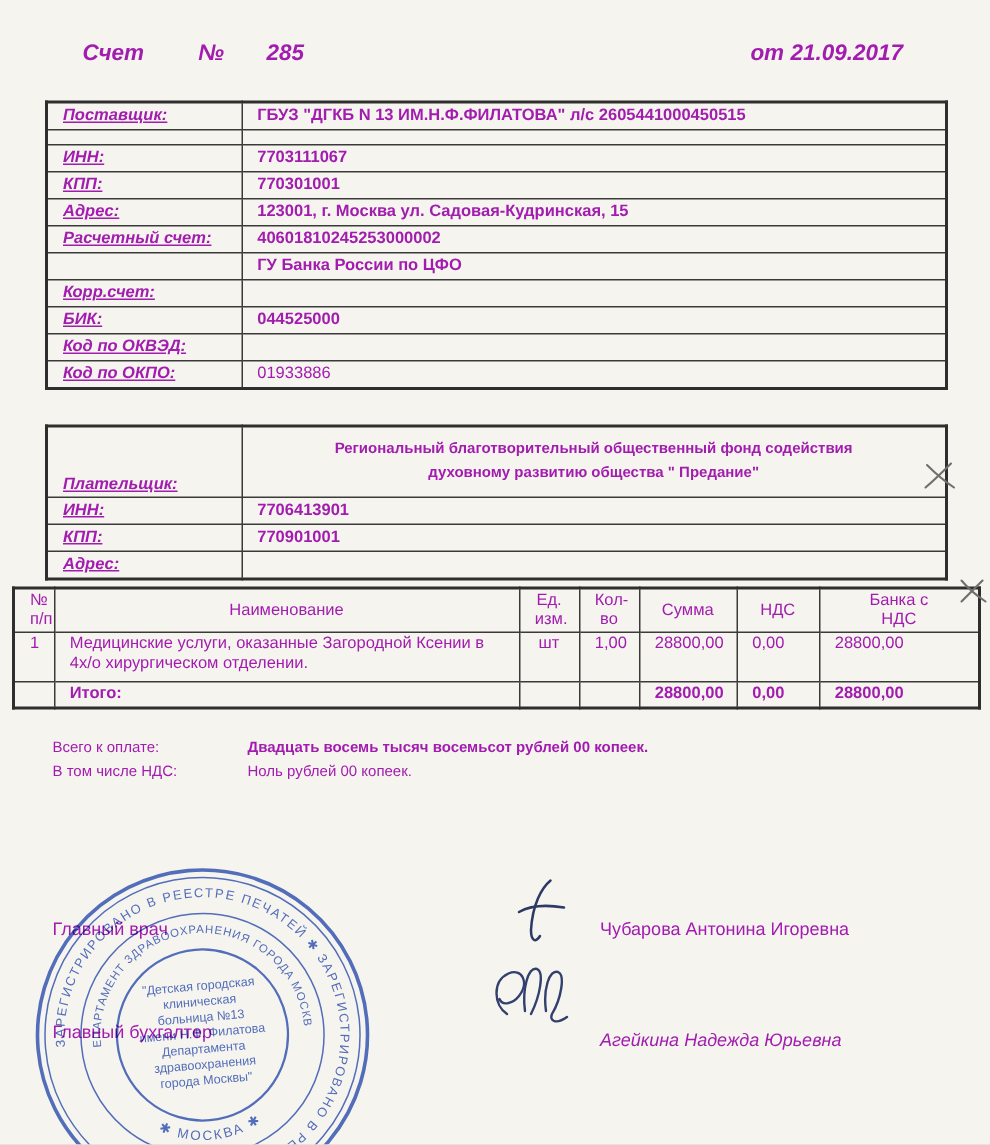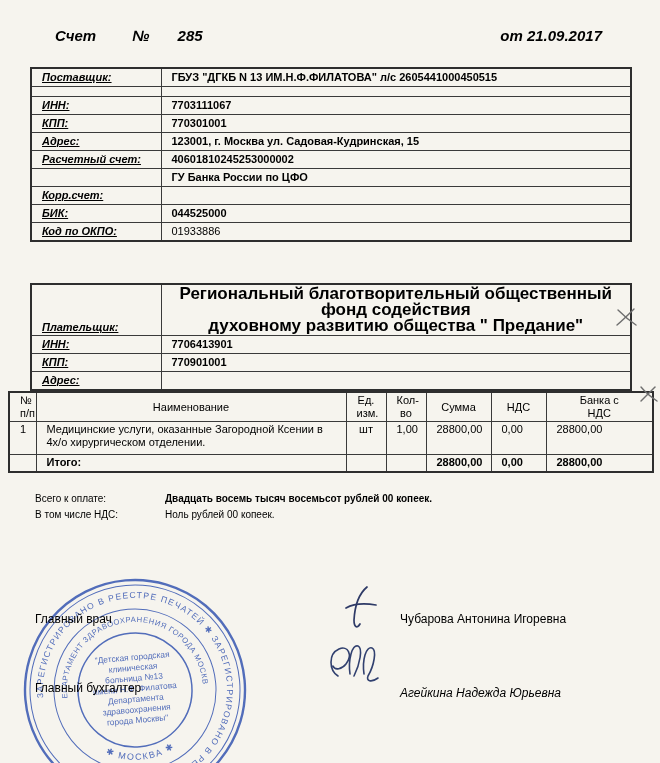--- a/index.html
+++ b/index.html
@@ -1,19 +1,19 @@
 <!DOCTYPE html>
 <html><head>
 <meta charset="utf-8">
 <style>
   html,body { margin:0; padding:0; background:#d8d6d0; }
   .page {
     position:relative; width:660px; height:763px; margin:0 auto;
     background:#f6f4ee; overflow:hidden;
-    font-family:"Liberation Sans", sans-serif; color:#000000;
+    font-family:"Liberation Sans", sans-serif; color:#a21caf;
   }
   
   .hdr { position:absolute; top:27px; left:55px; right:58px;
          display:flex; justify-content:space-between;
          font-size:15px; font-weight:bold; font-style:italic; }
   .hdr-left span { display:inline-block; }
   .hdr-word { margin-right:32px; }
   .hdr-sign { margin-right:24px; }
 
   
@@ -26,21 +26,21 @@
   .t1 td { height:15px; vertical-align:middle; }
   .t1 tr.empty td { height:7px; }
   td.lbl { font-weight:bold; font-style:italic; text-decoration:underline; }
   .t1 td.val, .t2 td.val { font-weight:bold; }
   .t1 td.reg { font-weight:normal; }
 
   .t2 { position:absolute; left:30px; top:283px; width:600px; }
   .t2 td { height:15px; vertical-align:middle; }
   .t2 .payer-lbl { vertical-align:bottom; height:44px; }
   .t2 .payer-val { font-weight:bold; text-align:center; white-space:normal;
-                   font-size:17px; line-height:16px; vertical-align:middle; }
+                   font-size:10px; line-height:16px; vertical-align:middle; }
 
   .t3 { position:absolute; left:8px; top:391px; width:644px; }
   .t3 th { font-weight:normal; text-align:center; vertical-align:middle; height:26px; }
   .t3 td { vertical-align:top; }
   .t3 .name-cell { white-space:normal; }
   .t3 .c  { text-align:center; }
   .t3 .r  { text-align:left; }
   .t3 tr.item td { height:30px; }
   .t3 tr.itogo td { font-weight:bold; height:14px; }
   .two-line span { display:block; }
@@ -117,20 +117,24 @@
       <td></td>
       <td class="val">ГУ Банка России по ЦФО</td>
     </tr>
     <tr>
       <td class="lbl">Корр.счет:</td>
       <td class="val"></td>
     </tr>
     <tr>
       <td class="lbl">БИК:</td>
       <td class="val">044525000</td>
+    </tr>
+    <tr>
+      <td class="lbl">Код по ОКВЭД:</td>
+      <td class="val"></td>
     </tr>
     <tr>
       <td class="lbl">Код по ОКПО:</td>
       <td class="val reg">01933886</td>
     </tr>
   </tbody>
     </table>
 
   <table class="t2">
     <colgroup>

